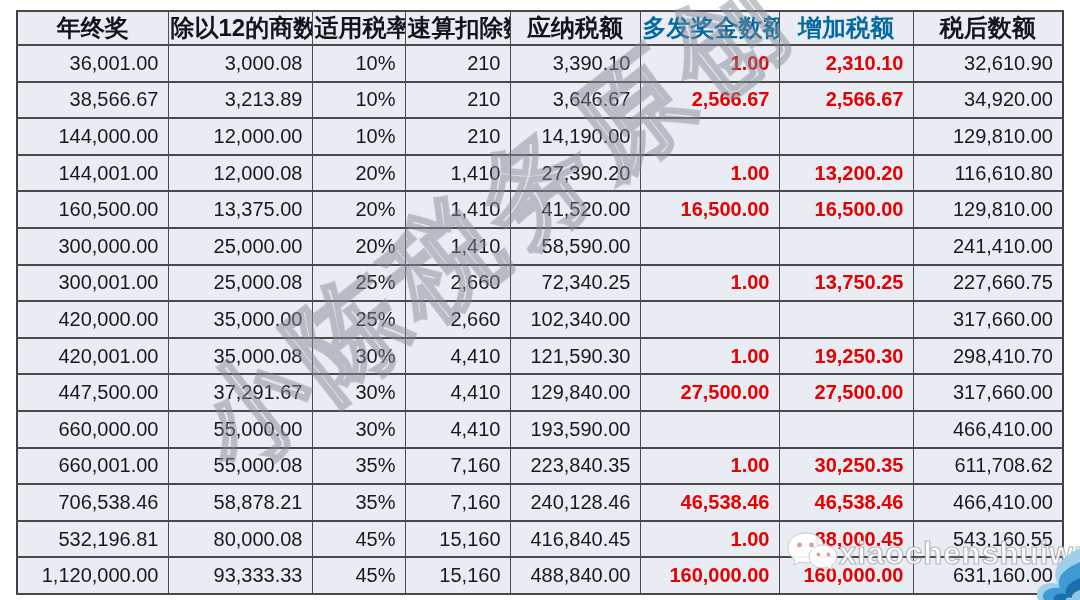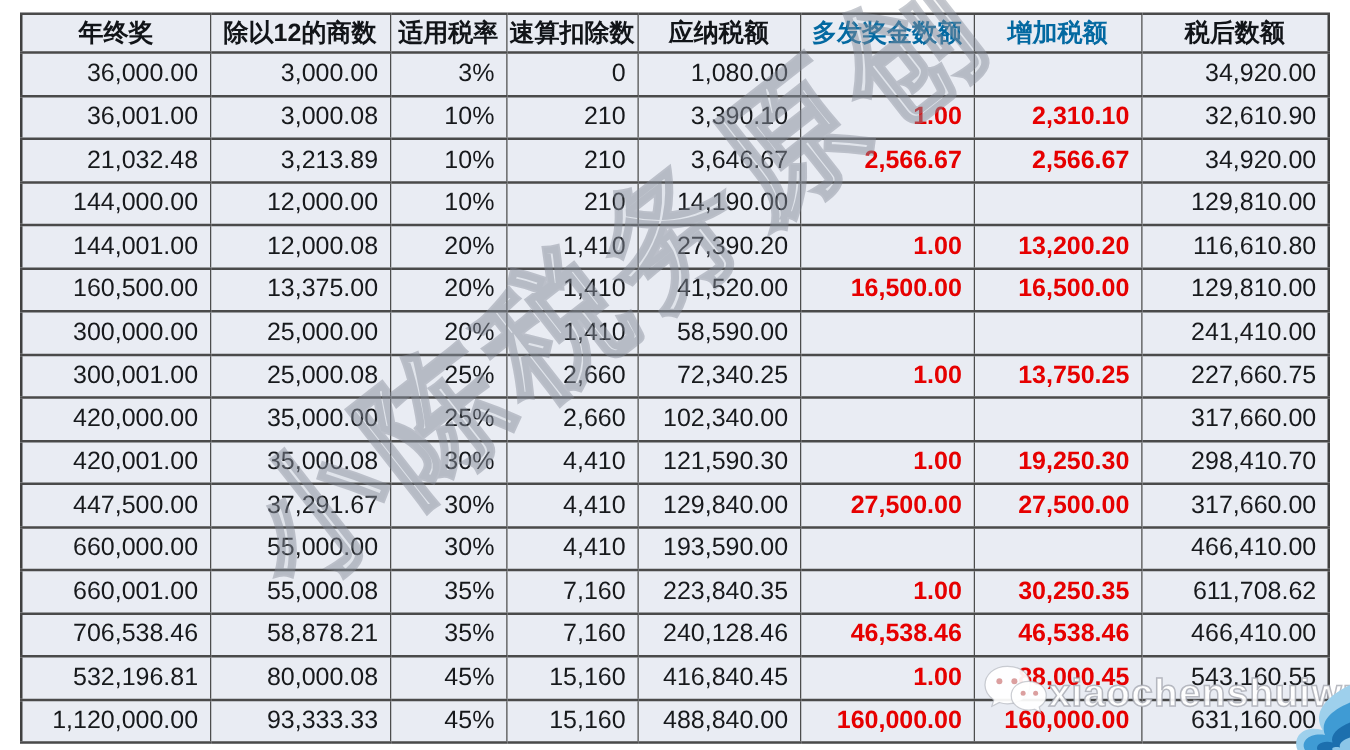--- a/index.html
+++ b/index.html
@@ -21,21 +21,21 @@
   table.bonus th, table.bonus td {
     border-left:1px solid #4d4d4d;
     border-right:1px solid #4d4d4d;
     border-top:2px solid #4a4a4a;
     border-bottom:2px solid #4a4a4a;
     overflow:hidden; white-space:nowrap;
     background:#e9ecf3;
   }
   table.bonus { border:2px solid #404040; }
   table.bonus th {
-    font-size:20px; font-weight:700; color:#111418;
+    font-size:24px; font-weight:700; color:#111418;
     text-align:center; height:31px; padding:0 2px;
   }
   table.bonus td {
     font-size:20px; font-weight:400; color:#17191c;
     text-align:right; padding:0 9px 0 2px;
   }
   table.bonus th.red { color:#0369a1;margin-left:39px; }
   table.bonus td.red { color:#e60000; font-weight:700; }
 
   .wm-diagonal {
@@ -85,41 +85,31 @@
           <th>适用税率</th>
           <th>速算扣除数</th>
           <th>应纳税额</th>
           <th class="red">多发奖金数额</th>
           <th class="red">增加税额</th>
           <th>税后数额</th>
         </tr>
     </thead>
     <tbody>
         <tr>
-          <td>36,000.00</td>
-          <td>3,000.00</td>
-          <td>3%</td>
-          <td>0</td>
-          <td>1,080.00</td>
-          <td class="red"></td>
-          <td class="red"></td>
-          <td>34,920.00</td>
-        </tr>
-        <tr>
           <td>36,001.00</td>
           <td>3,000.08</td>
           <td>10%</td>
           <td>210</td>
           <td>3,390.10</td>
           <td class="red">1.00</td>
           <td class="red">2,310.10</td>
           <td>32,610.90</td>
         </tr>
         <tr>
-          <td>21,032.48</td>
+          <td>38,566.67</td>
           <td>3,213.89</td>
           <td>10%</td>
           <td>210</td>
           <td>3,646.67</td>
           <td class="red">2,566.67</td>
           <td class="red">2,566.67</td>
           <td>34,920.00</td>
         </tr>
         <tr>
           <td>144,000.00</td>

